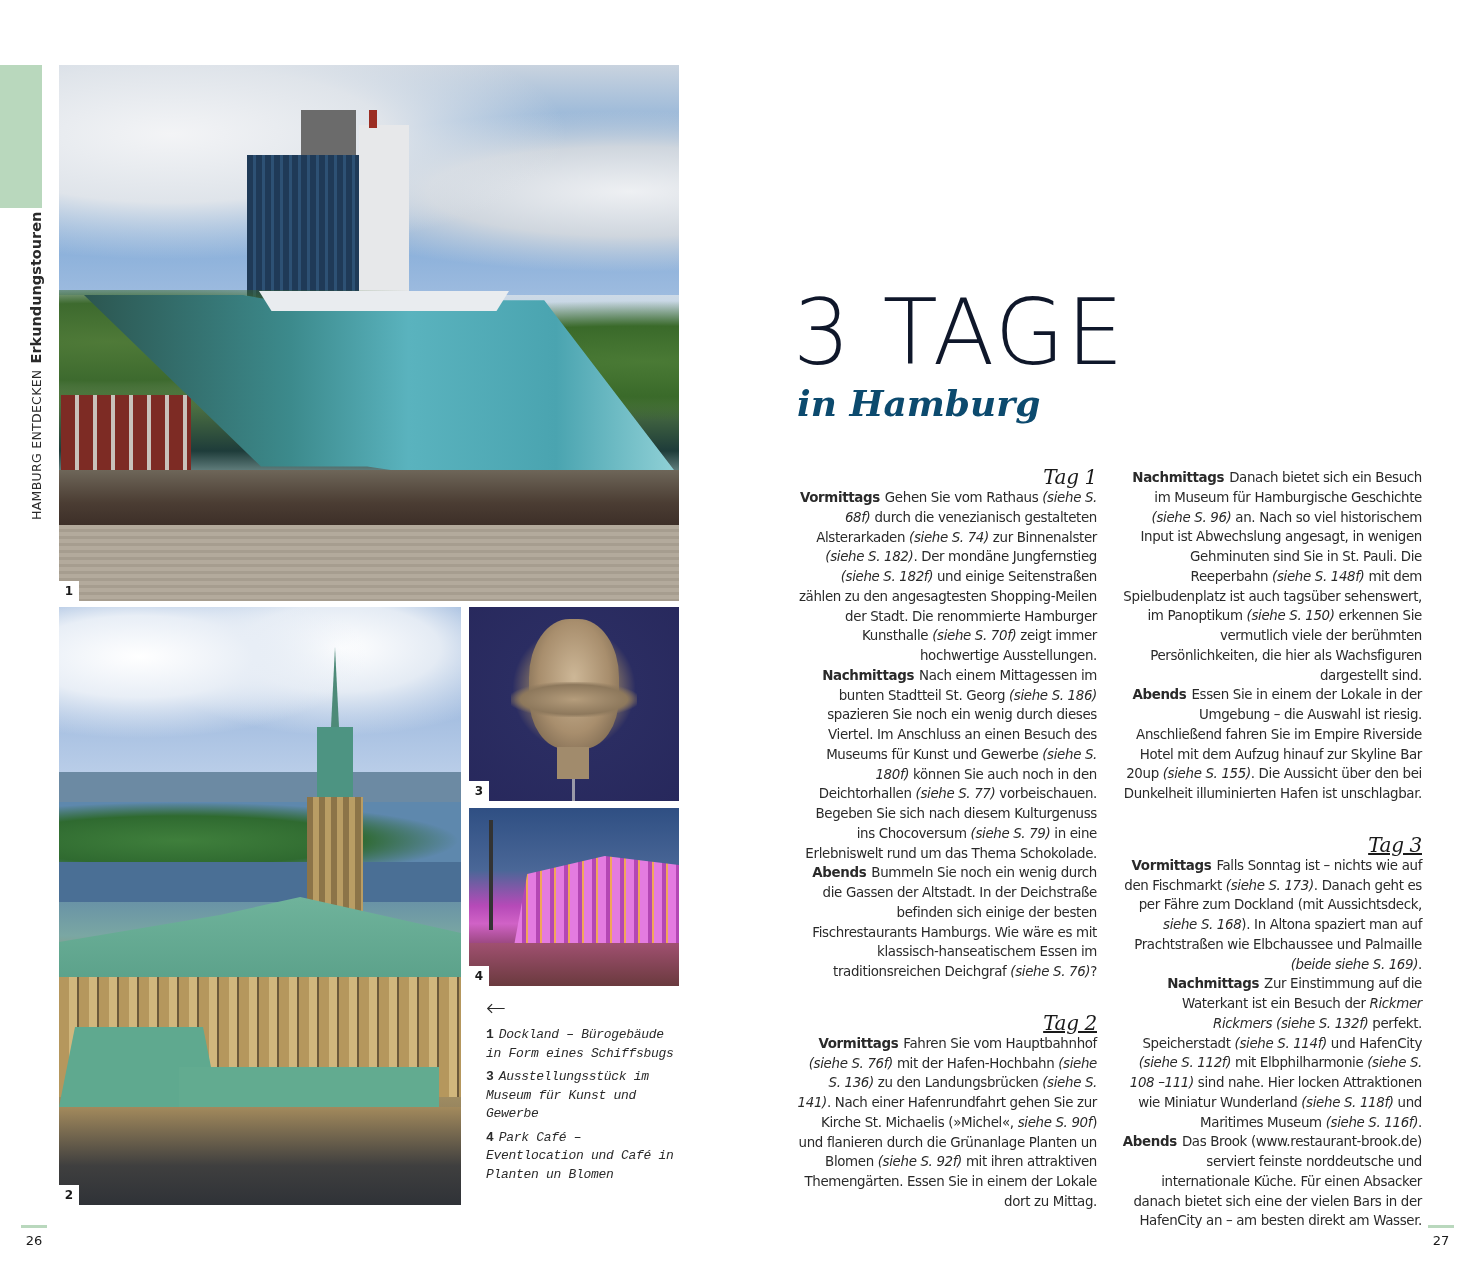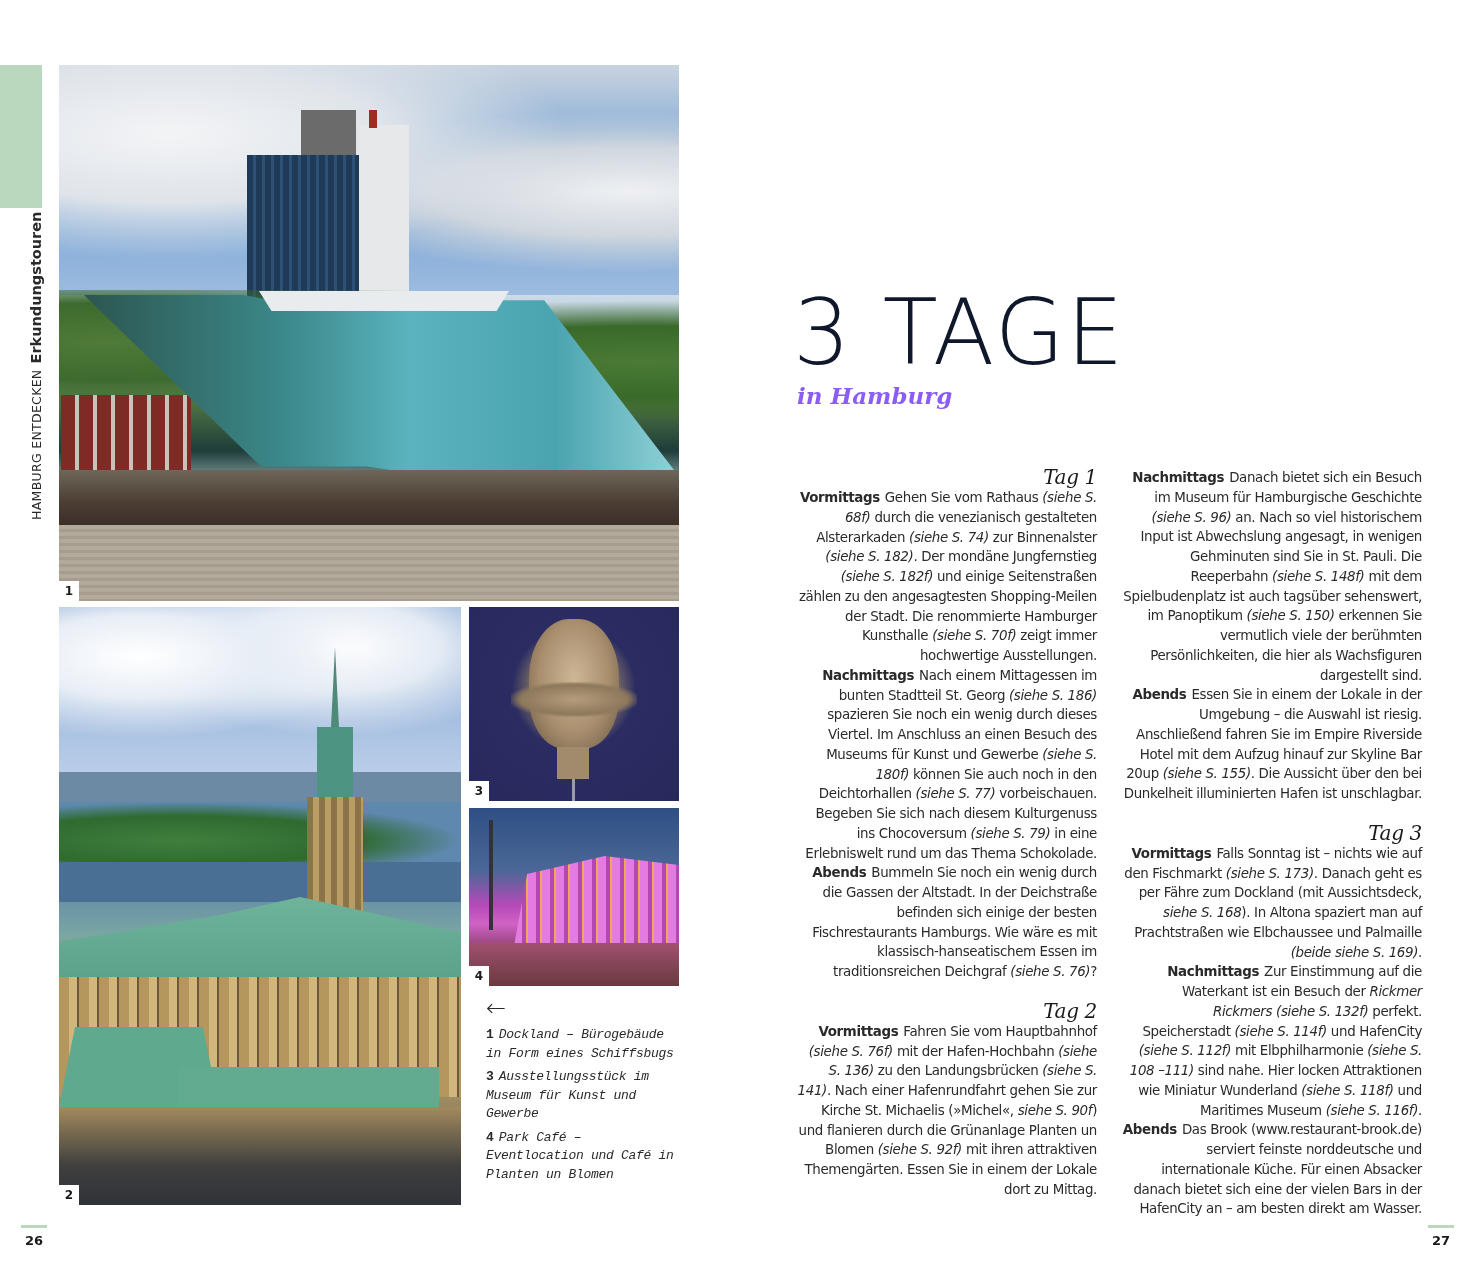--- a/index.html
+++ b/index.html
@@ -9,21 +9,21 @@
     
     .green-tab { position: absolute; left: 0; top: 65px; width: 42px; height: 143px; background: #b9d8bd; }
     .side-label {
       position: absolute; left: 26px; top: 520px;
       transform: rotate(-90deg); transform-origin: 0 0;
       white-space: nowrap; font-family: "DejaVu Sans", sans-serif; color: #2a2a2a;
     }
     .side-label .a { font-size: 12.5px; letter-spacing: 0.3px; }
     .side-label .b { font-size: 14.5px; font-weight: bold; margin-left: 6px; }
 
-    .folio { position: absolute; top: 1225px; width: 26px; text-align: center; font-family: "DejaVu Sans", sans-serif; font-size: 13px; color: #1a1a1a; font-weight: bold; }
+    .folio { position: absolute; top: 1225px; width: 26px; text-align: center; font-family: "DejaVu Sans", sans-serif; font-size: 13px; color: #1a1a1a; }
     .folio .bar { display: block; height: 3px; background: #b9d8bd; margin-bottom: 5px; }
     .folio.left { left: 21px; }
     .folio.right { left: 1428px; text-align: center; }
 
     
     .photo { position: absolute; overflow: hidden; }
     .photo .num {
       position: absolute; left: 0; bottom: 0; background: #fff; color: #1a1a1a;
       font-family: "DejaVu Sans", sans-serif; font-size: 12px; font-weight: bold;
       width: 20px; height: 20px; line-height: 20px; text-align: center;
@@ -40,27 +40,27 @@
 
     
     .captions { position: absolute; left: 486px; top: 996px; width: 200px; font-family: "DejaVu Sans", sans-serif; font-size: 13px; line-height: 18.5px; color: #2a2a2a; }
     .captions .arrow { font-size: 24px; line-height: 24px; margin-bottom: 6px; display: block; font-weight: 300; }
     .captions .cap { margin-bottom: 5px; font-family: Liberation Mono, monospace; }
     .captions .cap b { font-weight: bold; font-style: normal; margin-right: 5px; }
     .captions .cap i { font-style: italic; letter-spacing: -0.3px; }
 
     
     .title { position: absolute; left: 793px; top: 283px; font-family: "DejaVu Sans", sans-serif; font-weight: 200; font-size: 90px; letter-spacing: 2px; color: #0f172a; line-height: 100px; -webkit-text-stroke: 0; }
-    .subtitle { position: absolute; left: 797px; top: 382px; font-family: "DejaVu Serif", serif; font-style: italic; font-weight: bold; font-size: 23px; color: #8b5cf6; }
+    .subtitle { position: absolute; left: 797px; top: 382px; font-family: "DejaVu Serif", serif; font-style: italic; font-weight: bold; font-size: 36px; color: #0c4a6e; }
 
     .col { position: absolute; width: 300px; font-family: "DejaVu Sans", sans-serif; font-size: 13.4px; line-height: 19.75px; color: #2a2a2a; letter-spacing: -0.35px; text-align: right; }
     .col.c1 { left: 797px; top: 466px; }
     .col.c2 { left: 1122px; top: 468px; }
     .day-head { font-family: "DejaVu Serif", serif; font-style: italic; font-size: 20px; line-height: 22px; color: #1a1a1a; margin-top: 0; }
-    .day-head.spaced { margin-top: 18px; }
+    .day-head.spaced { margin-top: 30px; text-decoration: underline; }
     .para b { font-weight: bold; margin-right: 5px; }
     .para i { font-style: italic; }
   </style>
 </head>
 <body>
 
 <div class="green-tab"></div>
 <div class="side-label">
   <span class="a">HAMBURG ENTDECKEN</span><span class="b">Erkundungstouren</span>
 </div>

